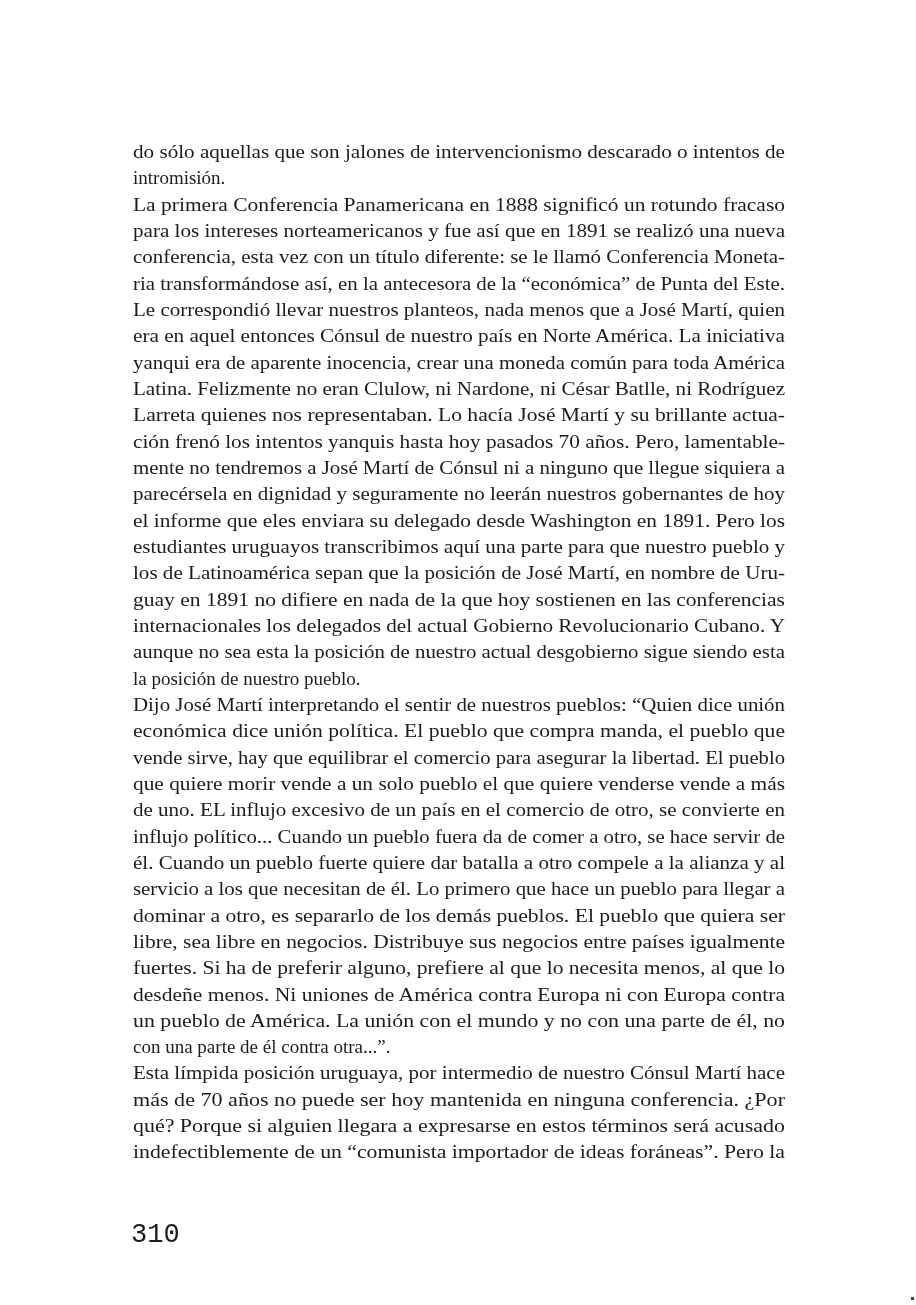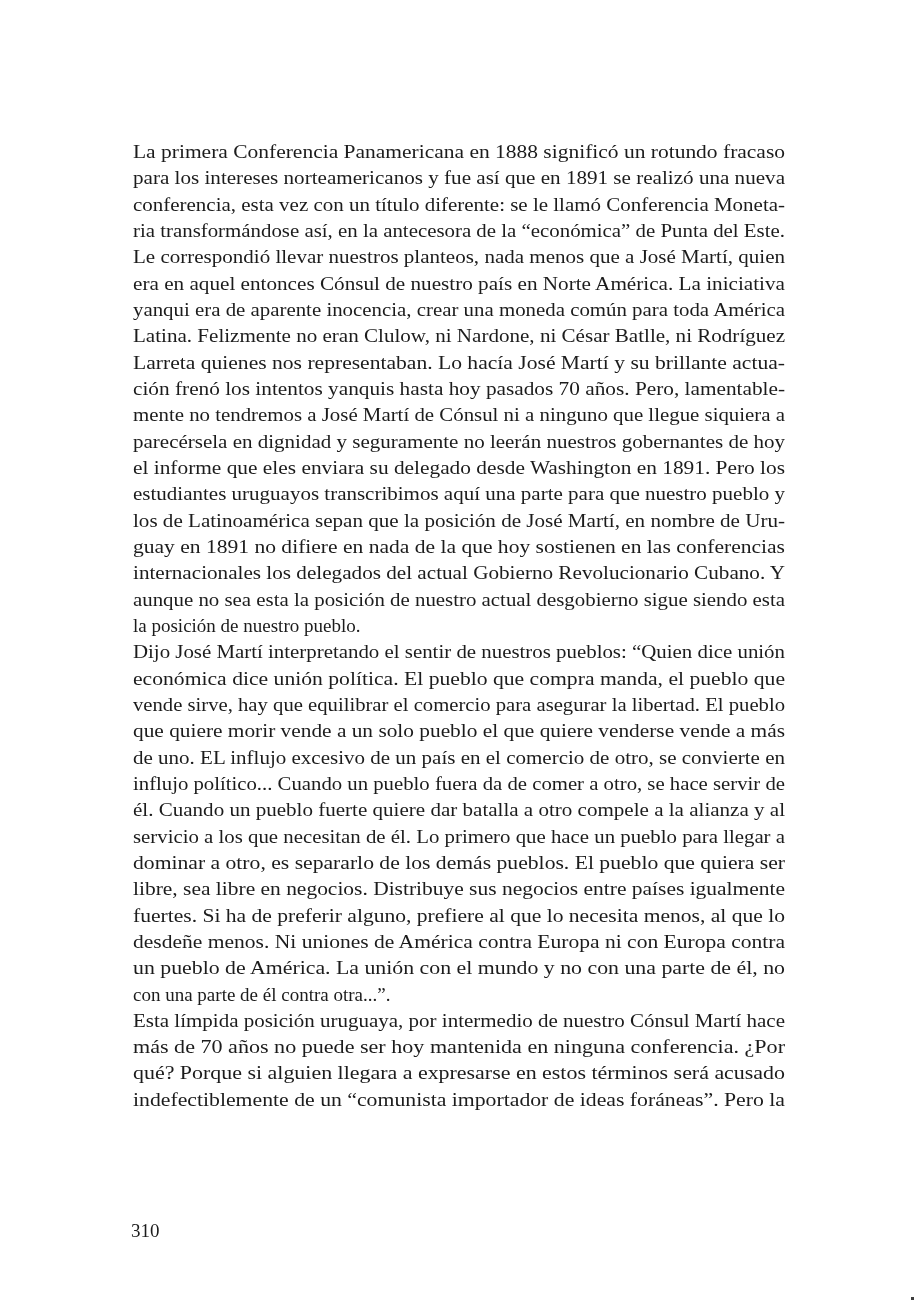--- a/index.html
+++ b/index.html
@@ -23,38 +23,46 @@
   .linesvg { display: block; }
   .linesvg text {
     font-family: "Liberation Serif", serif;
     font-size: 19px;
     fill: var(--ink, #1c1c1c);
   }
   #page-number {
     position: absolute;
     left: 131px;
     top: 1220px;
-    font-family: Liberation Serif, serif;
-    font-size: 19px;
+    font-family: Liberation Mono, monospace;
+    font-size: 27px;
     color: var(--ink, #1c1c1c);
   }
   #corner-speck {
     position: absolute;
     left: 911px;
     top: 1297px;
     width: 3px;
     height: 3px;
     background: #3d3d3d;
   }
 </style>
 </head>
 <body>
 
 <div id="book-page">
   <div id="text-block">
+      <div>
+        <svg width="652" height="26.34" class="linesvg">
+          <text x="0" y="19.8" textLength="652" lengthAdjust="spacingAndGlyphs">do sólo aquellas que son jalones de intervencionismo descarado o intentos de</text>
+        </svg>
+        <svg width="652" height="26.34" class="linesvg">
+          <text x="0" y="19.8">intromisión.</text>
+        </svg>
+      </div>
       <div>
         <svg width="652" height="26.34" class="linesvg">
           <text x="0" y="19.8" textLength="652" lengthAdjust="spacingAndGlyphs">La primera Conferencia Panamericana en 1888 significó un rotundo fracaso</text>
         </svg>
         <svg width="652" height="26.34" class="linesvg">
           <text x="0" y="19.8" textLength="652" lengthAdjust="spacingAndGlyphs">para los intereses norteamericanos y fue así que en 1891 se realizó una nueva</text>
         </svg>
         <svg width="652" height="26.34" class="linesvg">
           <text x="0" y="19.8" textLength="652" lengthAdjust="spacingAndGlyphs">conferencia, esta vez con un título diferente: se le llamó Conferencia Moneta-</text>
         </svg>

